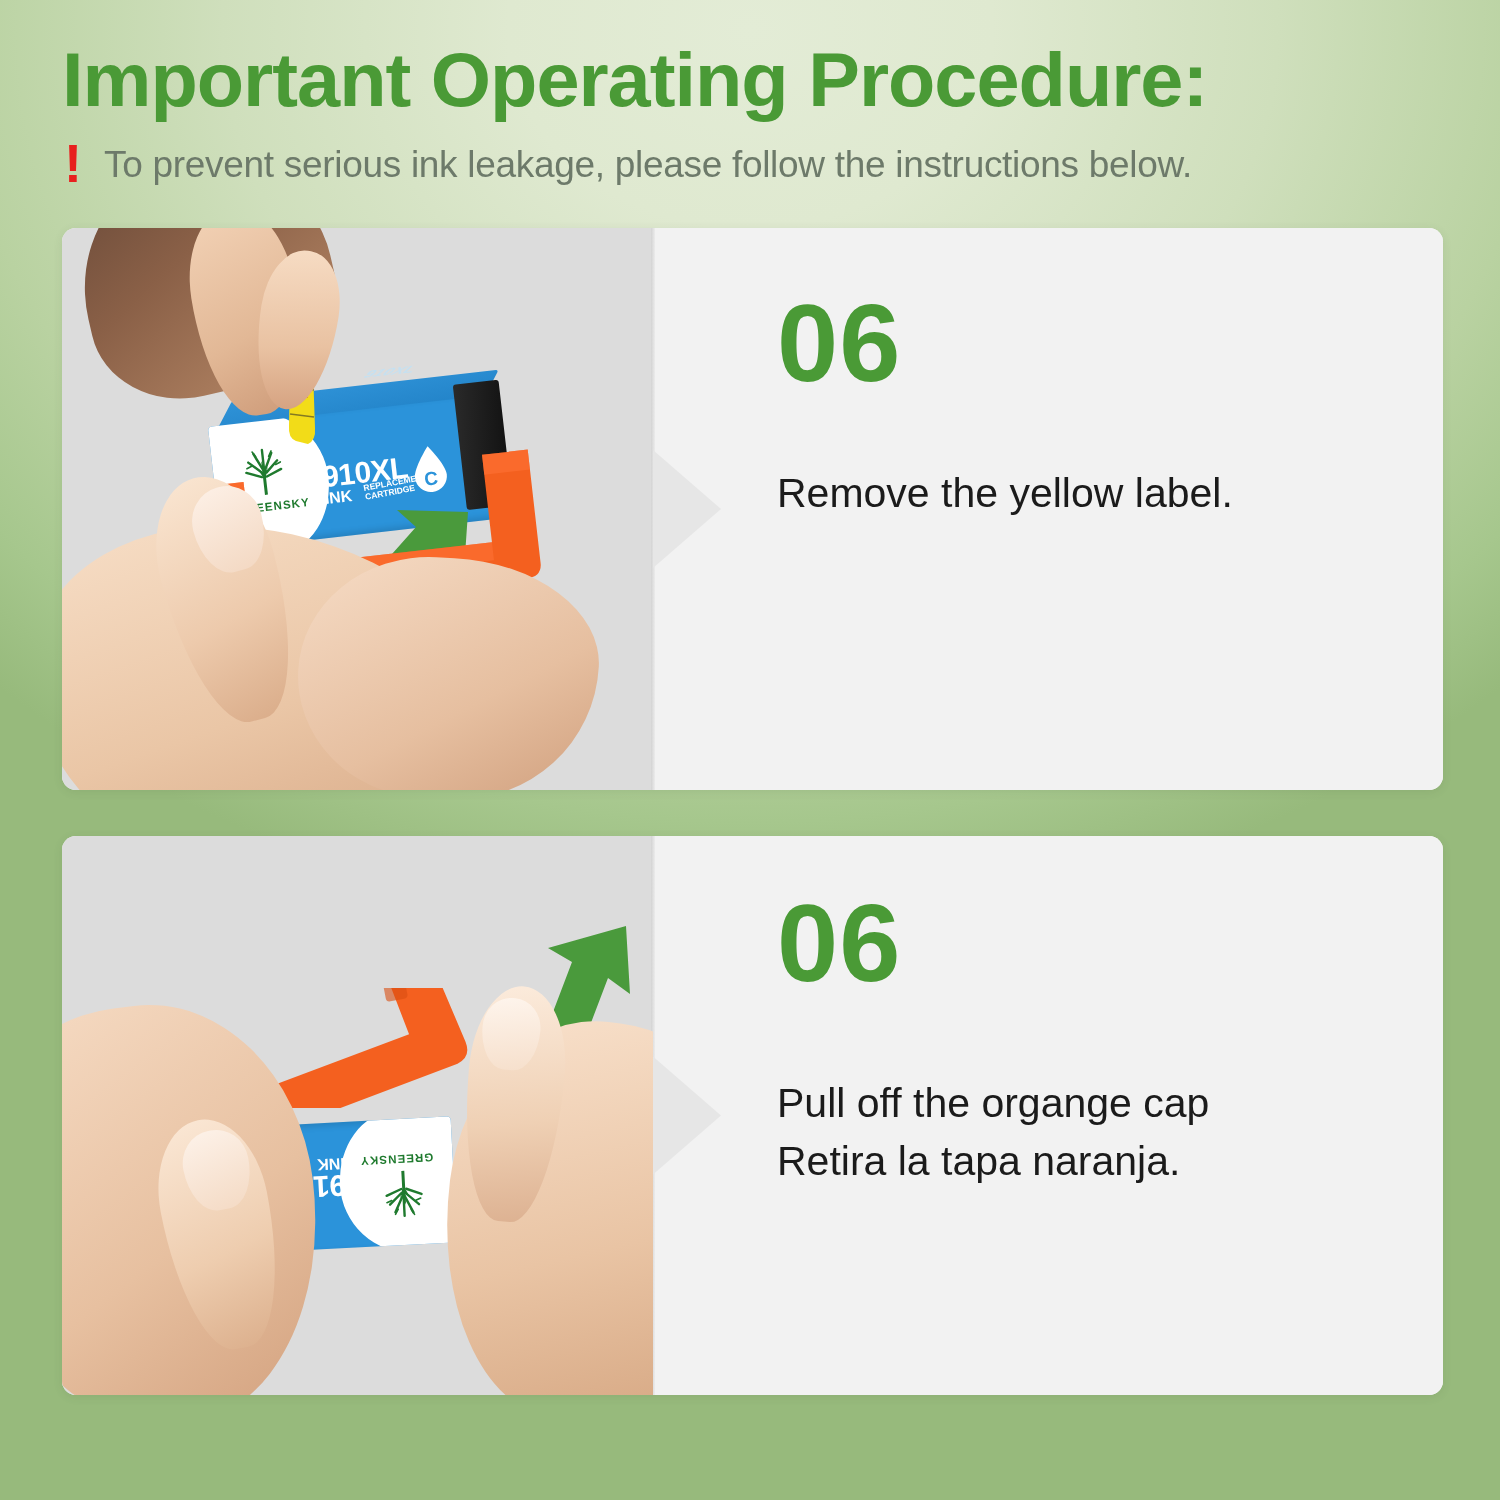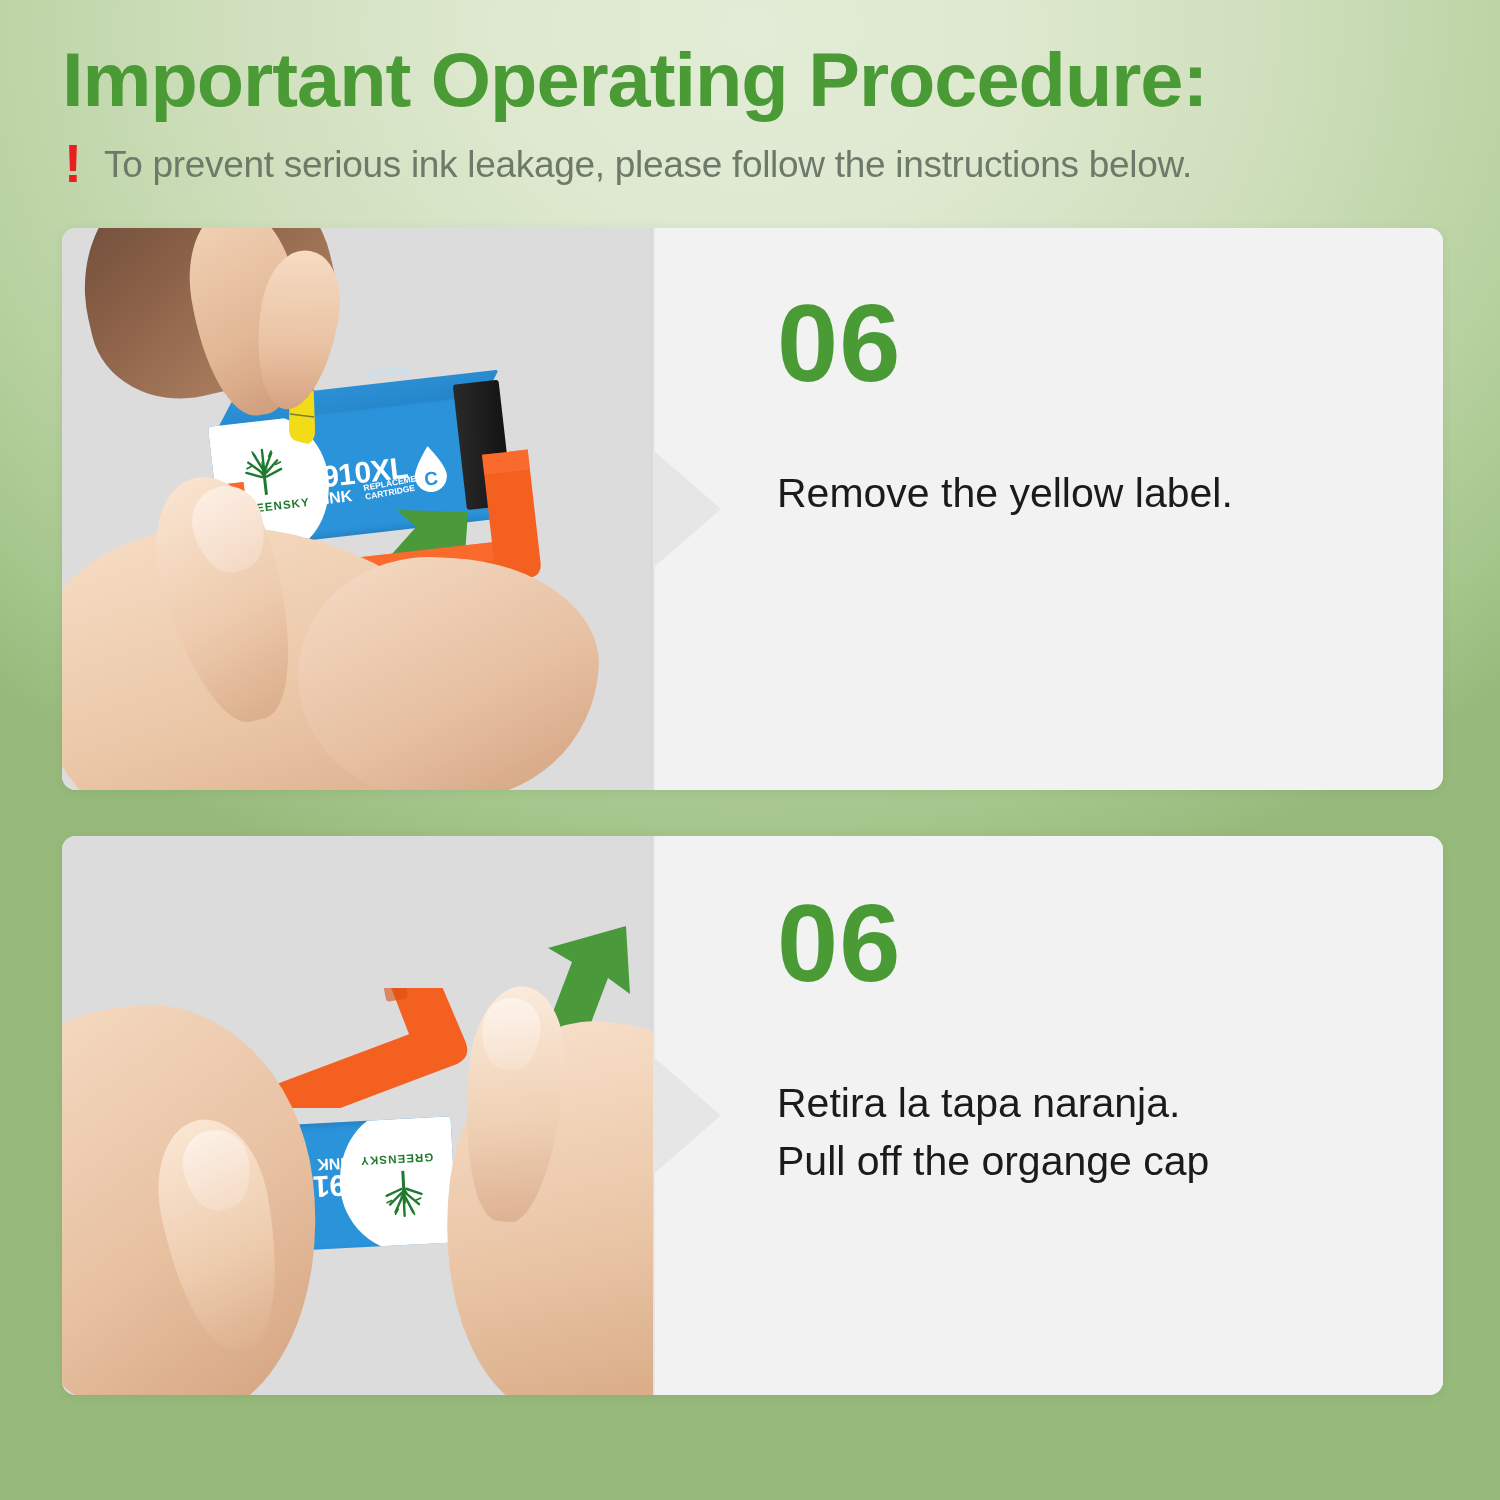--- a/index.html
+++ b/index.html
@@ -422,17 +422,17 @@
                 transform:rotate(5deg);
                 background:linear-gradient(170deg,#fef5ed,#f6dfcb);"></div>
   </div>
 
   <div class="seam"></div>
   <div class="chevron"></div>
 
   <div class="textpane">
     <div class="stepnum">06</div>
     <div class="steptext">
+      <div>Pull off the organge cap</div>
       <div>Retira la tapa naranja.</div>
-      <div>Pull off the organge cap</div>
     </div>
   </div>
 </div>
 
 </body></html>

